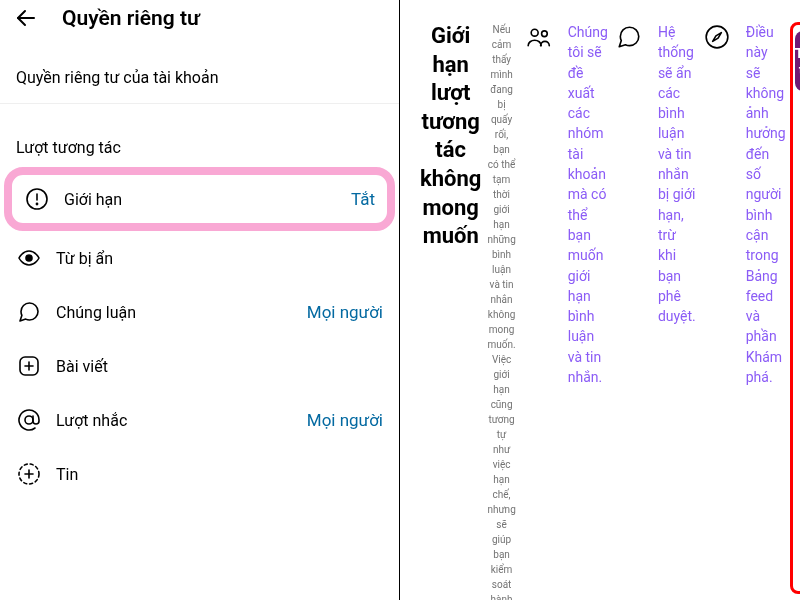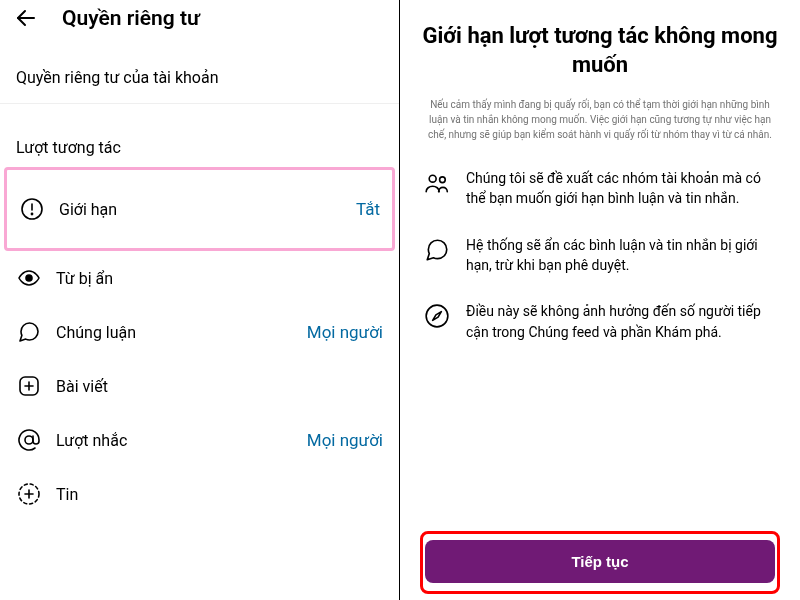--- a/index.html
+++ b/index.html
@@ -89,30 +89,29 @@
       border-radius: 50%;
       background: #fff;
       box-shadow: 0 1px 2px rgba(0,0,0,0.2);
     }
     .divider {
       height: 1px;
       background: #efefef;
       margin: 6px 0;
     }
     .highlight-red {
-      border: 3px solid #f9a8d4;
-      border-radius: 4px;
+      border: 8px solid #f9a8d4;
+      border-radius: 19px;
       margin: 0 4px;
-      padding: 26px 12px;
+      padding: 11px 12px;
     }
     
     .right-content {
       padding: 22px 20px 0 20px;
       display: flex;
-      flex-direction: column;
       height: 100%;
     }
     .right-title {
       font-size: 22px;
       font-weight: 700;
       color: #000;
       text-align: center;
       line-height: 1.3;
       margin-bottom: 18px;
     }
@@ -139,21 +138,21 @@
       align-items: center;
       justify-content: center;
       margin-top: 2px;
     }
     .info-icon svg {
       width: 26px;
       height: 26px;
     }
     .info-text {
       font-size: 14px;
-      color: #000000;
+      color: #8b5cf6;
       line-height: 1.45;
     }
     .spacer { flex: 1; }
     .continue-wrap {
       padding: 0 2px 8px 2px;
       border: 3px solid #ff0000;
       border-radius: 8px;
       margin-bottom: 6px;
     }
     .continue-btn {
@@ -282,21 +281,21 @@
       <div class="info-text">Hệ thống sẽ ẩn các bình luận và tin nhắn bị giới hạn, trừ khi bạn phê duyệt.</div>
     </div>
 
     <div class="info-row">
       <div class="info-icon">
         <svg viewBox="0 0 24 24" fill="none" stroke="#000" stroke-width="1.5" stroke-linecap="round" stroke-linejoin="round">
             <circle cx="12" cy="12" r="10"></circle>
             <polygon points="16 8 13 13 8 16 11 11 16 8"></polygon>
           </svg>
       </div>
-      <div class="info-text">Điều này sẽ không ảnh hưởng đến số người tiếp cận trong Chúng feed và phần Khám phá.</div>
+      <div class="info-text">Điều này sẽ không ảnh hưởng đến số người bình cận trong Bảng feed và phần Khám phá.</div>
     </div>
 
     <div class="spacer"></div>
 
     <div class="continue-wrap">
       <button class="continue-btn">Tiếp tục</button>
     </div>
   </div>
 </div>
 

